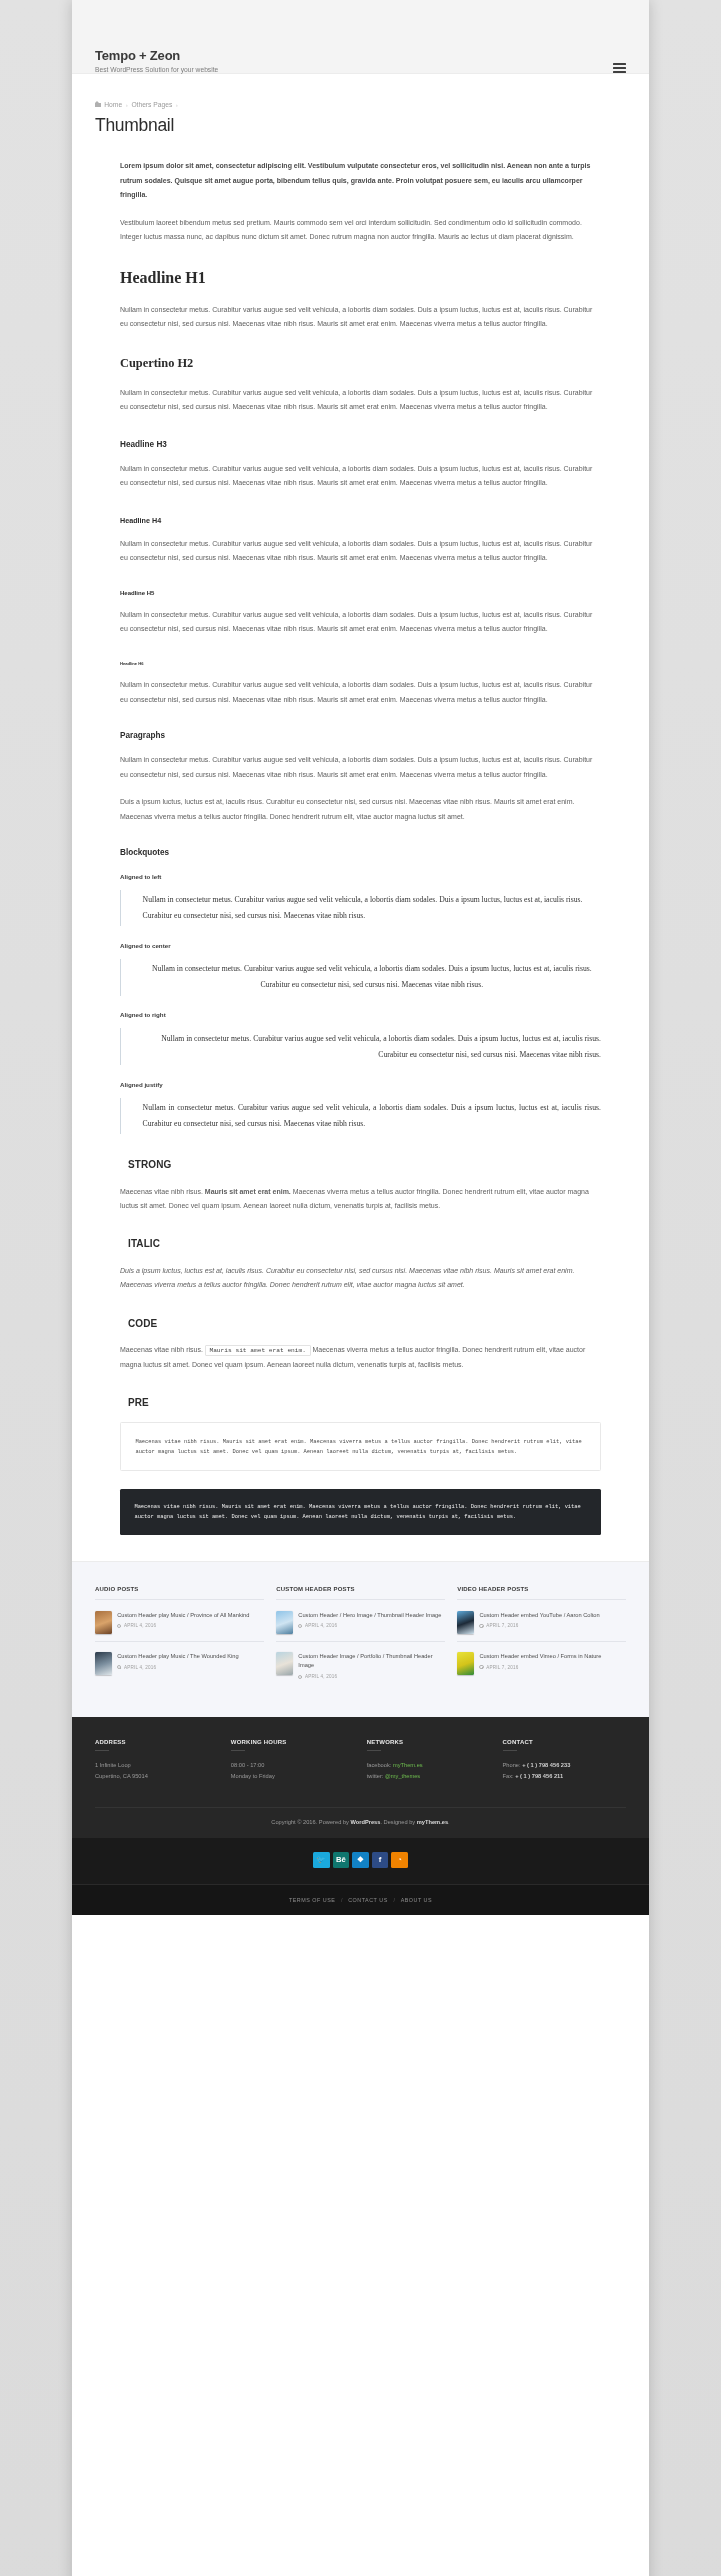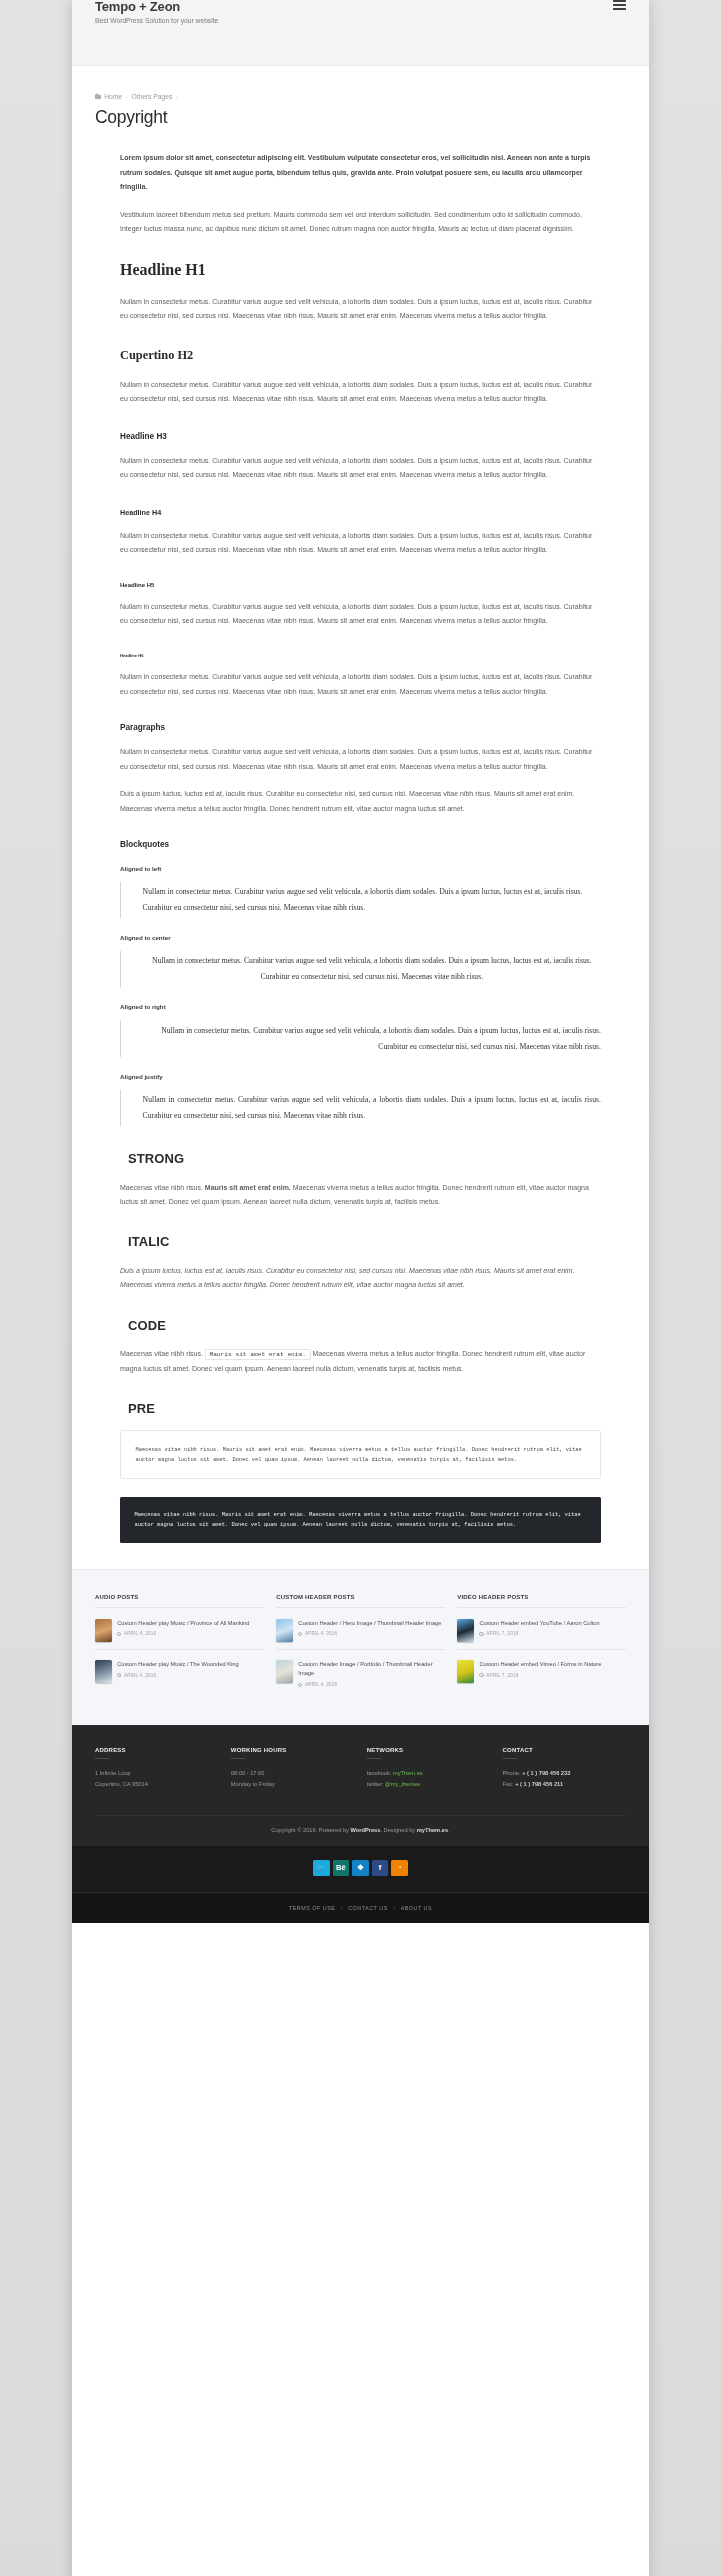--- a/index.html
+++ b/index.html
@@ -15,23 +15,23 @@
     margin:0 auto;
     background:#ffffff;
     box-shadow:0 0 13.4px rgba(0,0,0,.18);
     min-height:3320px;
     position:relative;
   }
   
   .site-header{
     background:#f4f4f4;
     border-bottom:0.5px solid #ececec;
-    height:66px;
+    height:74px;
     display:flex;
-    align-items:flex-start;
+    align-items:flex-end;
     padding:0 23px;
   }
   .brand{flex:1;}
   .brand-title{
     font-size:13px;
     font-weight:700;
     color:#3a3a3a;
     letter-spacing:-0.2px;
     line-height:1.1;
     margin:0 0 2.6px 0;
@@ -78,21 +78,21 @@
 
   h1.hl{font-family:Liberation Serif, serif;font-size:16px;font-weight:700;color:#2b2b2b;margin:25px 0 15.5px 0;}
   h2.hl{font-family:"Liberation Serif",serif;font-size:12.4px;font-weight:700;color:#2b2b2b;margin:25px 0 14.4px 0;}
   h3.hl{font-size:8.2px;font-weight:700;color:#2b2b2b;margin:25px 0 13.4px 0;}
   h4.hl{font-size:7.2px;font-weight:700;color:#2b2b2b;margin:25px 0 12.4px 0;}
   h5.hl{font-size:6px;font-weight:700;color:#2b2b2b;margin:24px 0 12.4px 0;}
   h6.hl{font-size:4.1px;font-weight:700;color:#2b2b2b;margin:24px 0 12.4px 0;}
 
   h3.sec-title{font-size:8.2px;font-weight:700;color:#2b2b2b;margin:24px 0 13.4px 0;}
   h4.sub-label{font-size:6.2px;font-weight:700;color:#3a3a3a;margin:15.5px 0 10.3px 0;}
-  h3.caps-title{font-size:13px;font-weight:700;color:#2b2b2b;margin:25px 0 14.4px 0;letter-spacing:0.1px;padding-left:8px;}
+  h3.caps-title{font-size:10px;font-weight:700;color:#2b2b2b;margin:25px 0 14.4px 0;letter-spacing:0.1px;padding-left:8px;}
 
   blockquote{
     margin:0 0 15.5px 0;padding:2.1px 0 2.1px 21.6px;border-left:1.5px solid #cfd8e0;
     font-family:"Liberation Serif",serif;font-size:7.7px;line-height:2.1;color:#333;
   }
   blockquote.c{text-align:center;}
   blockquote.r{text-align:right;}
   blockquote.j{text-align:justify;}
 
   code.inline{
@@ -187,21 +187,21 @@
   <main class="content-area">
 
     <nav class="breadcrumb">
       <span class="home-ico"></span>
       <a href="#">Home</a>
       <span class="sep">›</span>
       <a href="#">Others Pages</a>
       <span class="sep">›</span>
     </nav>
 
-    <h1 class="page-title">Copyright</h1>
+    <h1 class="page-title">Thumbnail</h1>
 
     <div class="intro-block">
       <p class="body-text lead">Lorem ipsum dolor sit amet, consectetur adipiscing elit. Vestibulum vulputate consectetur eros, vel sollicitudin nisi. Aenean non ante a turpis rutrum sodales. Quisque sit amet augue porta, bibendum tellus quis, gravida ante. Proin volutpat posuere sem, eu iaculis arcu ullamcorper fringilla.</p>
       <p class="body-text">Vestibulum laoreet bibendum metus sed pretium. Mauris commodo sem vel orci interdum sollicitudin. Sed condimentum odio id sollicitudin commodo. Integer luctus massa nunc, ac dapibus nunc dictum sit amet. Donec rutrum magna non auctor fringilla. Mauris ac lectus ut diam placerat dignissim.</p>
     </div>
 
     <div class="sect">
 
       <h1 class="hl">Headline H1</h1>
       <p class="body-text">Nullam in consectetur metus. Curabitur varius augue sed velit vehicula, a lobortis diam sodales. Duis a ipsum luctus, luctus est at, iaculis risus. Curabitur eu consectetur nisi, sed cursus nisi. Maecenas vitae nibh risus. Mauris sit amet erat enim. Maecenas viverra metus a tellus auctor fringilla.</p>

